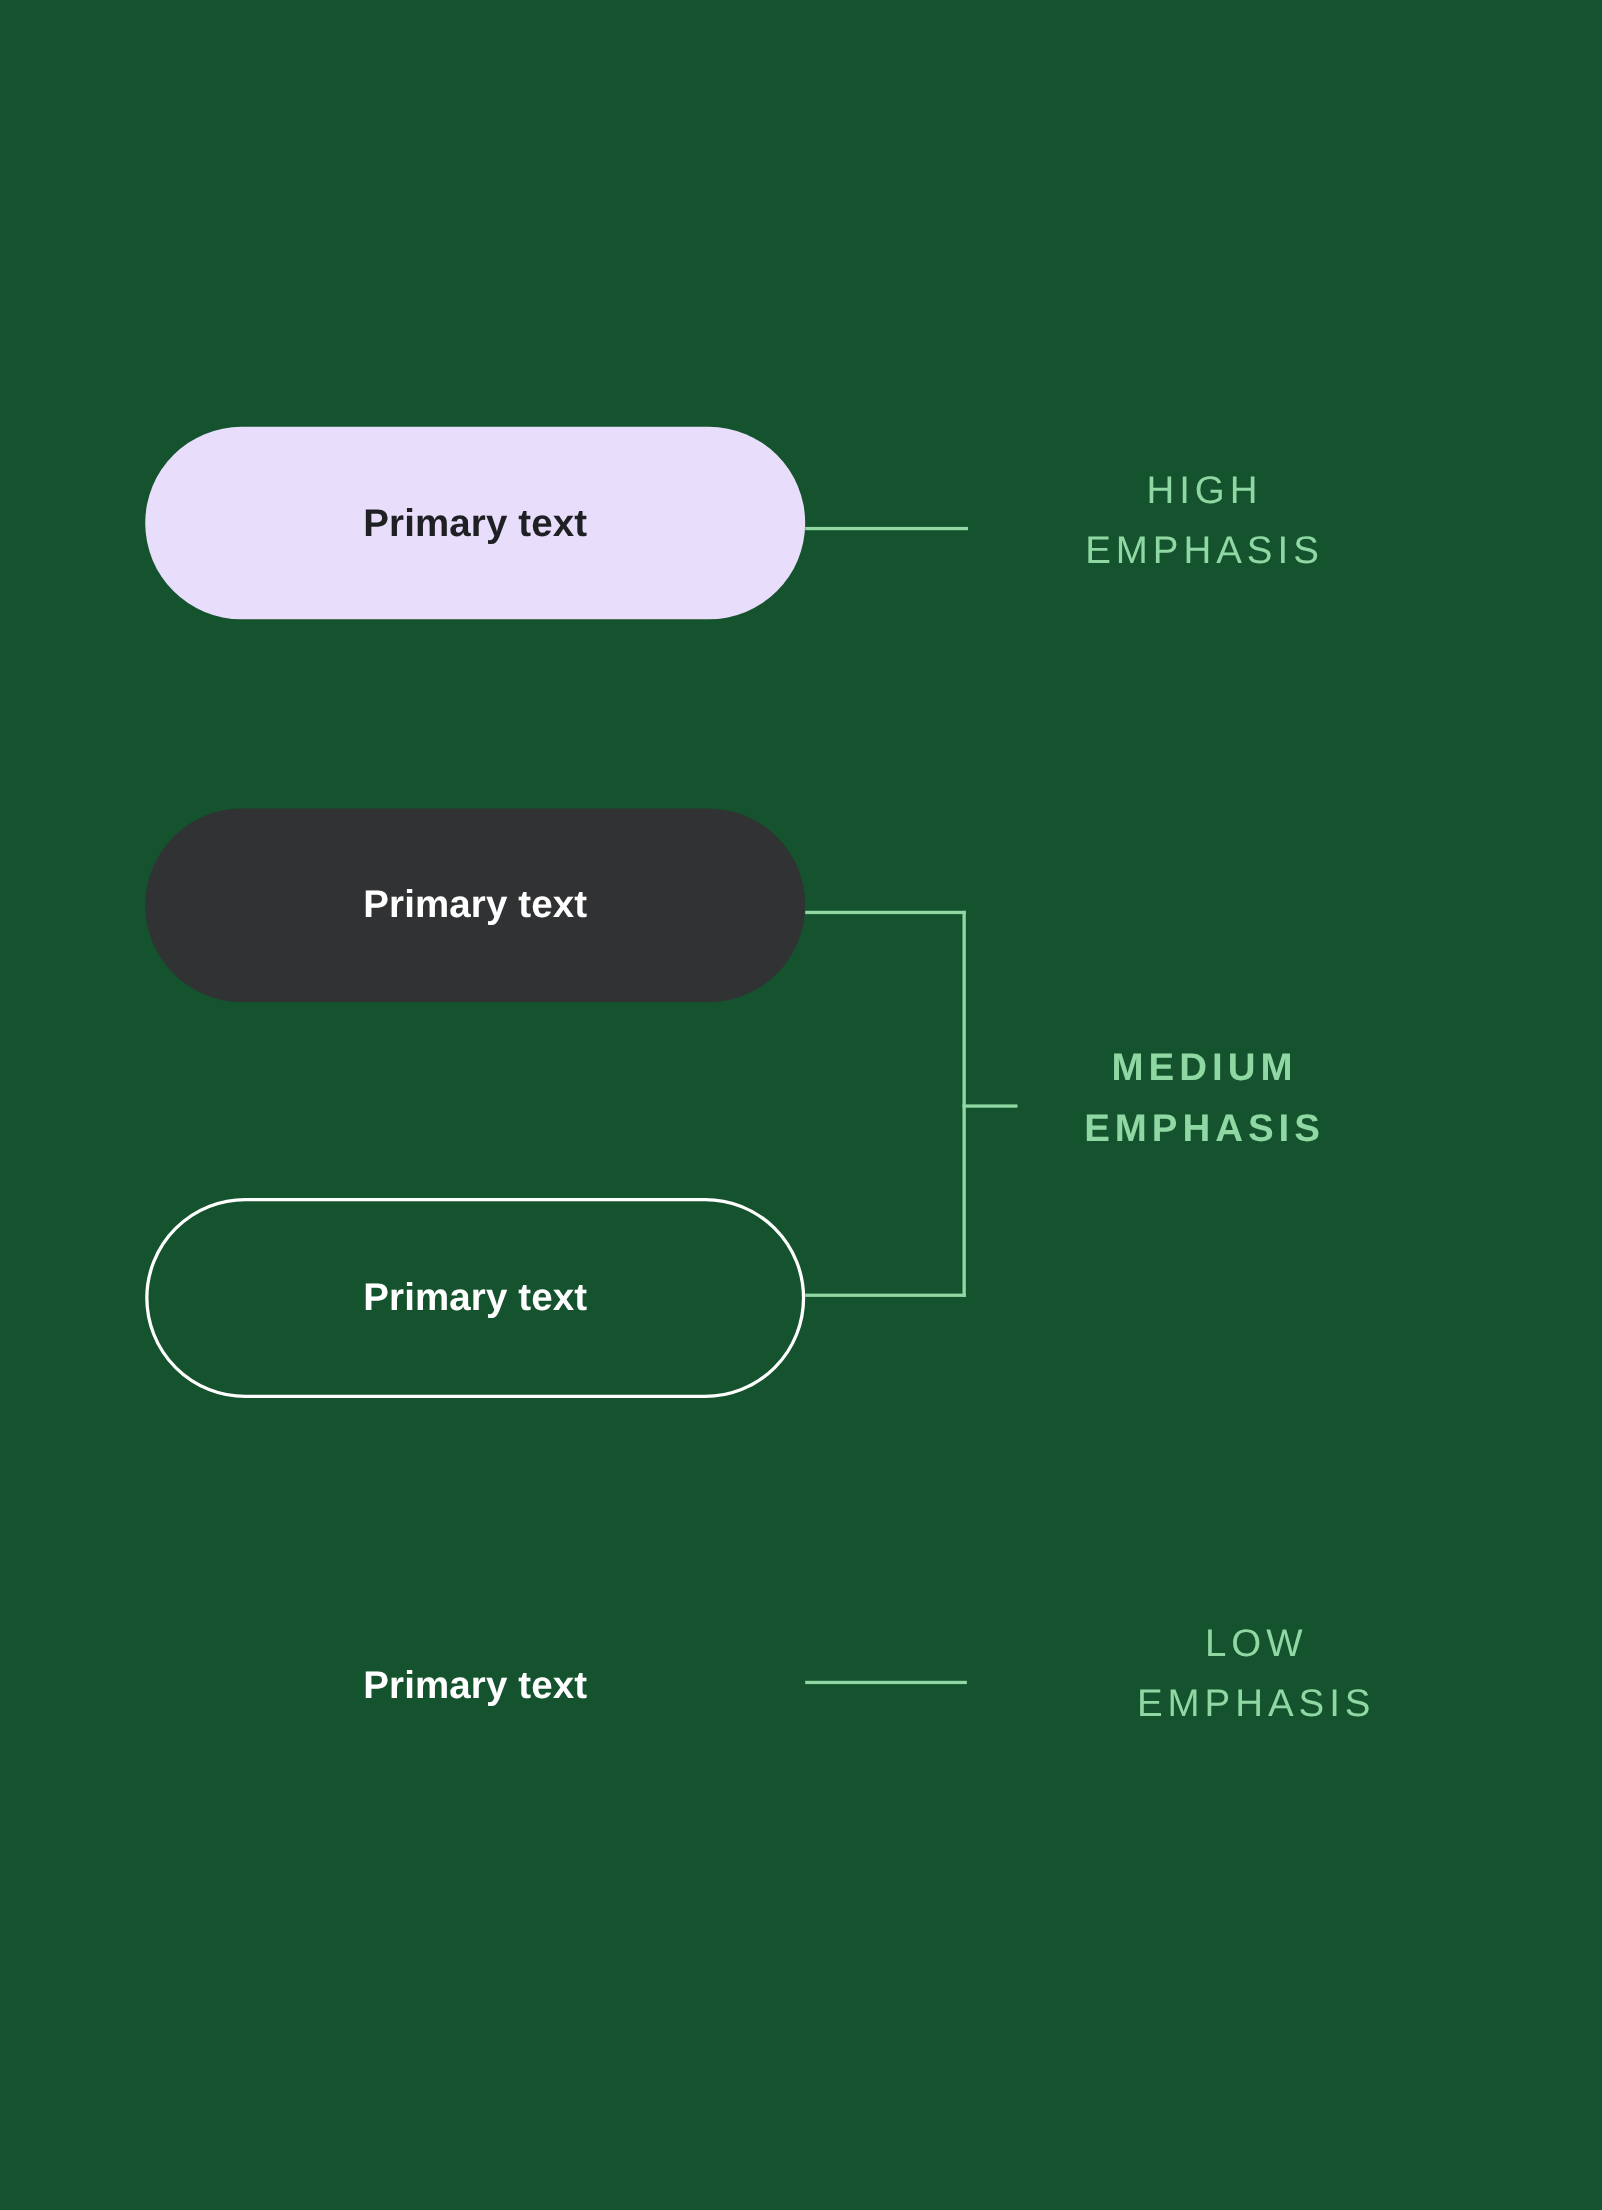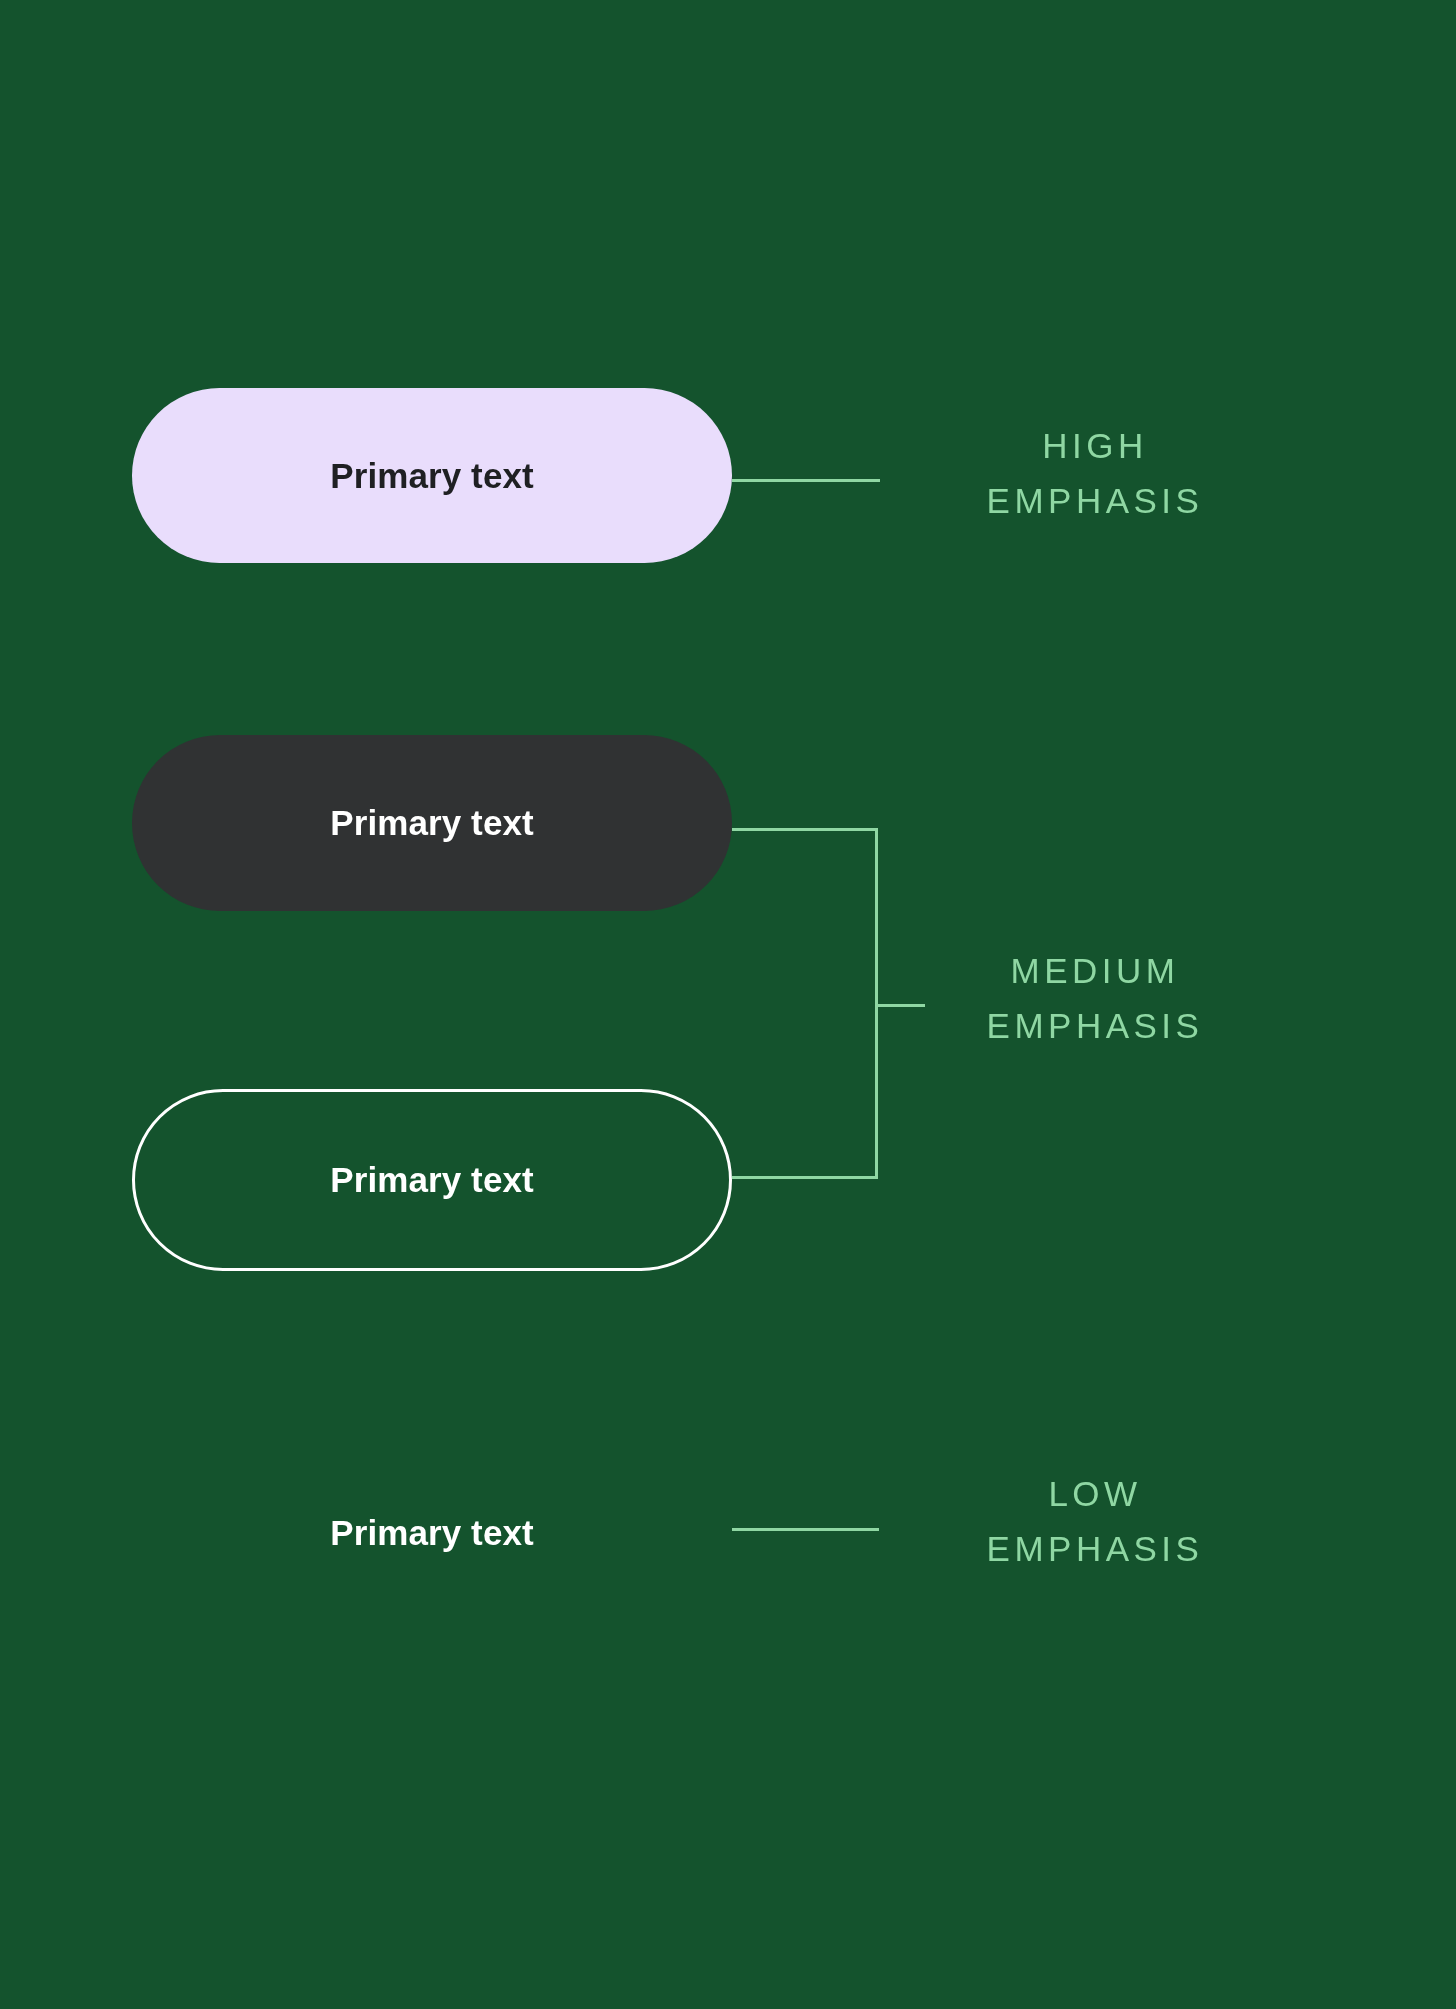--- a/index.html
+++ b/index.html
@@ -141,22 +141,22 @@
     font-weight: normal;
     letter-spacing: 4.5px;
     text-align: center;
     line-height: 1.58;
     white-space: nowrap;
     user-select: none;
   }
   .emph-label .ln { display: block; }
 
   .label-high   { left: 845px; top: 418px;  width: 500px; }
-  .label-medium { left: 845px; top: 943px;  width: 500px; }
-  .label-low    { left: 845px; top: 1466px; width: 500px; }
+  .label-medium { left: 845px; top: 943px;  width: 500px; font-weight: bold; }
+  .label-low    { left: 892px; top: 1466px; width: 500px; }
 </style>
 </head>
 <body>
 
 <div class="canvas">
 
   <div class="btn btn-filled-high">
     <span>Primary text</span>
   </div>
 

